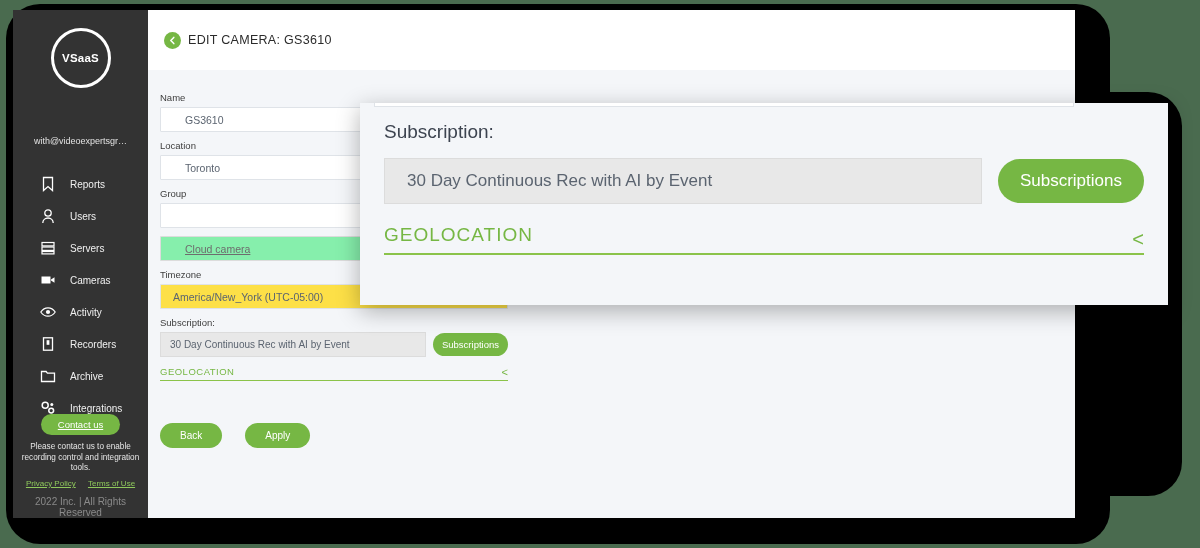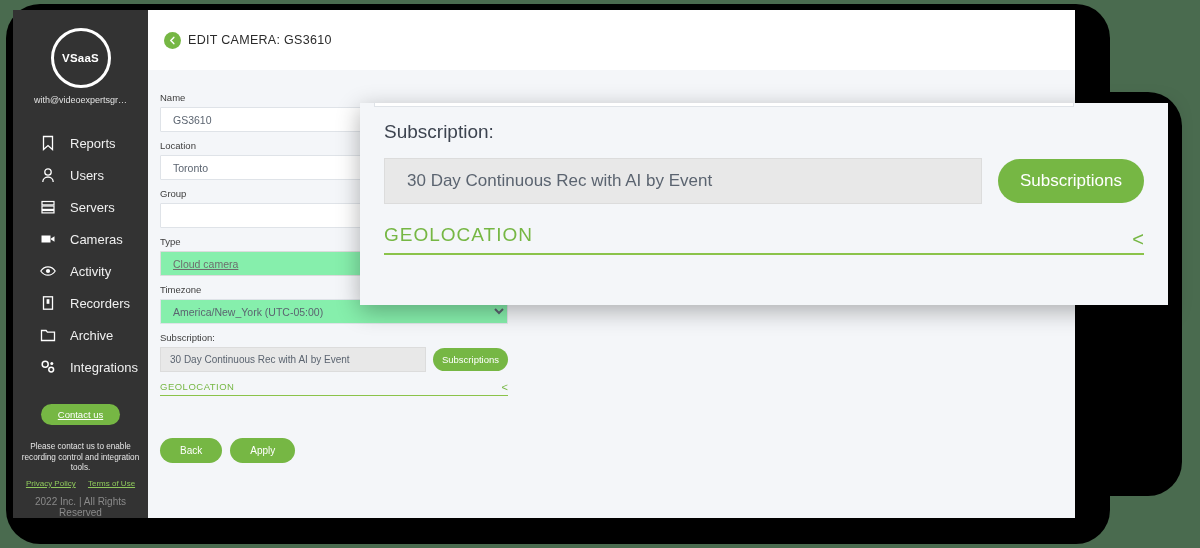--- a/index.html
+++ b/index.html
@@ -57,20 +57,21 @@
     background: #333333;
     flex: 0 0 135px;
     position: relative;
     color: #ffffff;
   }
   .avatar-wrap {
     padding-top: 18px;
     display: flex;
     flex-direction: column;
     align-items: center;
+    gap: 41px;
   }
   .avatar {
     width: 54px;
     height: 54px;
     border: 3px solid #ffffff;
     border-radius: 50%;
     display: flex;
     align-items: center;
     justify-content: center;
     font-size: 11.5px;
@@ -103,21 +104,21 @@
     width: 18px;
     height: 18px;
     margin-right: 13px;
     display: flex;
     align-items: center;
     justify-content: center;
     flex: 0 0 18px;
   }
   .nav-icon svg { display:block; }
   .nav-label {
-    font-size: 13px;
+    font-size: 10px;
     color: #f0f0f0;
     white-space: nowrap;
   }
 
   .sidebar-footer {
     position: absolute;
     left: 0;
     bottom: 0;
     width: 135px;
     text-align: center;
@@ -128,21 +129,21 @@
     color: #ffffff;
     font-size: 9.5px;
     padding: 5px 17px;
     border-radius: 12px;
     text-decoration: underline;
     cursor: pointer;
     border: none;
     font-family: inherit;
   }
   .footer-note {
-    margin-top: 17px;
+    margin-top: 7px;
     font-size: 8.2px;
     line-height: 1.25;
     color: #e6e6e6;
     padding: 0 8px;
   }
   .footer-links {
     margin-top: 6px;
     font-size: 8px;
   }
   .footer-links a {
@@ -206,38 +207,38 @@
     display: block;
   }
   .field-input {
     width: 348px;
     height: 25px;
     box-sizing: border-box;
     background: #ffffff;
     border: 1px solid #dfe3e8;
     font-size: 10.5px;
     color: #5b6470;
-    padding: 0 12px;
+    padding: 0 24px;
     font-family: inherit;
     outline: none;
     margin-bottom: 8px;
     display: block;
     border-radius: 1px;
   }
   .field-input.disabled {
     background: #86efac;
     color: #6d6d6d;
     border-color: #dcdcdc;
     text-decoration: underline;
   }
   .field-select {
     width: 348px;
     height: 25px;
     box-sizing: border-box;
-    background: #86efac;
+    background: #fde047;
     border: 1px solid #dfe3e8;
     font-size: 10.5px;
     color: #5b6470;
     padding: 0 8px;
     font-family: inherit;
     outline: none;
     margin-bottom: 8px;
     display: block;
     border-radius: 1px;
   }
@@ -289,21 +290,21 @@
   .geo-toggle {
     font-size: 11px;
     color: #76b744;
     cursor: pointer;
     line-height: 9px;
   }
 
   .action-row {
     margin-top: 42px;
     display: flex;
-    gap: 8px;
+    gap: 23px;
   }
   .action-btn {
     background: #76b744;
     color: #ffffff;
     font-size: 10px;
     border: none;
     border-radius: 13px;
     padding: 7px 20px;
     cursor: pointer;
     font-family: inherit;
@@ -523,21 +524,20 @@
           <label class="field-label">Location</label>
           <input class="field-input" type="text" value="Toronto" style="">
         </div>
 
         <div class="field">
           <label class="field-label">Group</label>
           <input class="field-input" type="text" value="" style="">
         </div>
 
         <div class="field">
-          <label class="field-label">Type</label>
           <input class="field-input disabled" type="text" readonly="" value="Cloud camera" style="">
         </div>
 
         <div class="field">
           <label class="field-label">Timezone</label>
           <select class="field-select">
             <option>America/New_York (UTC-05:00)</option>
           </select>
         </div>
 

